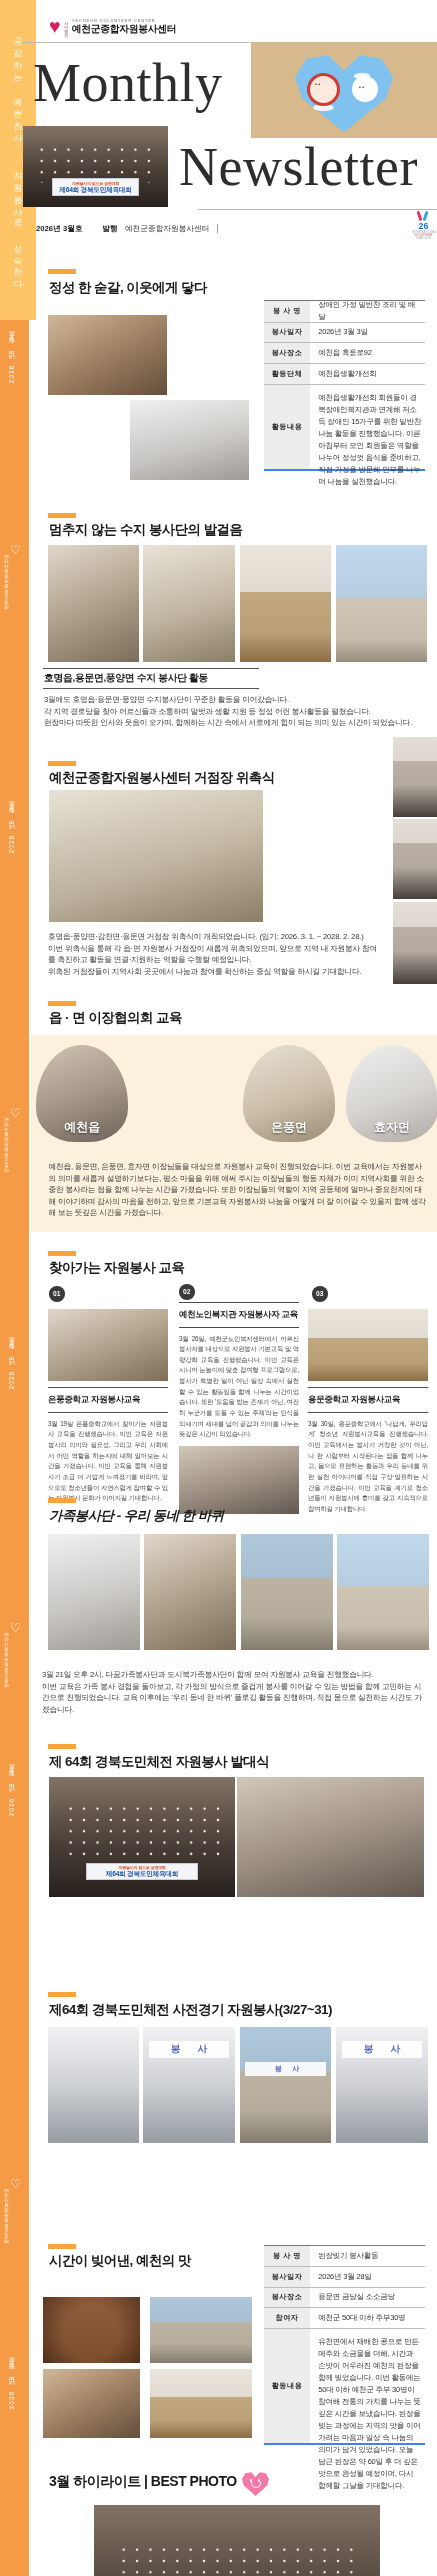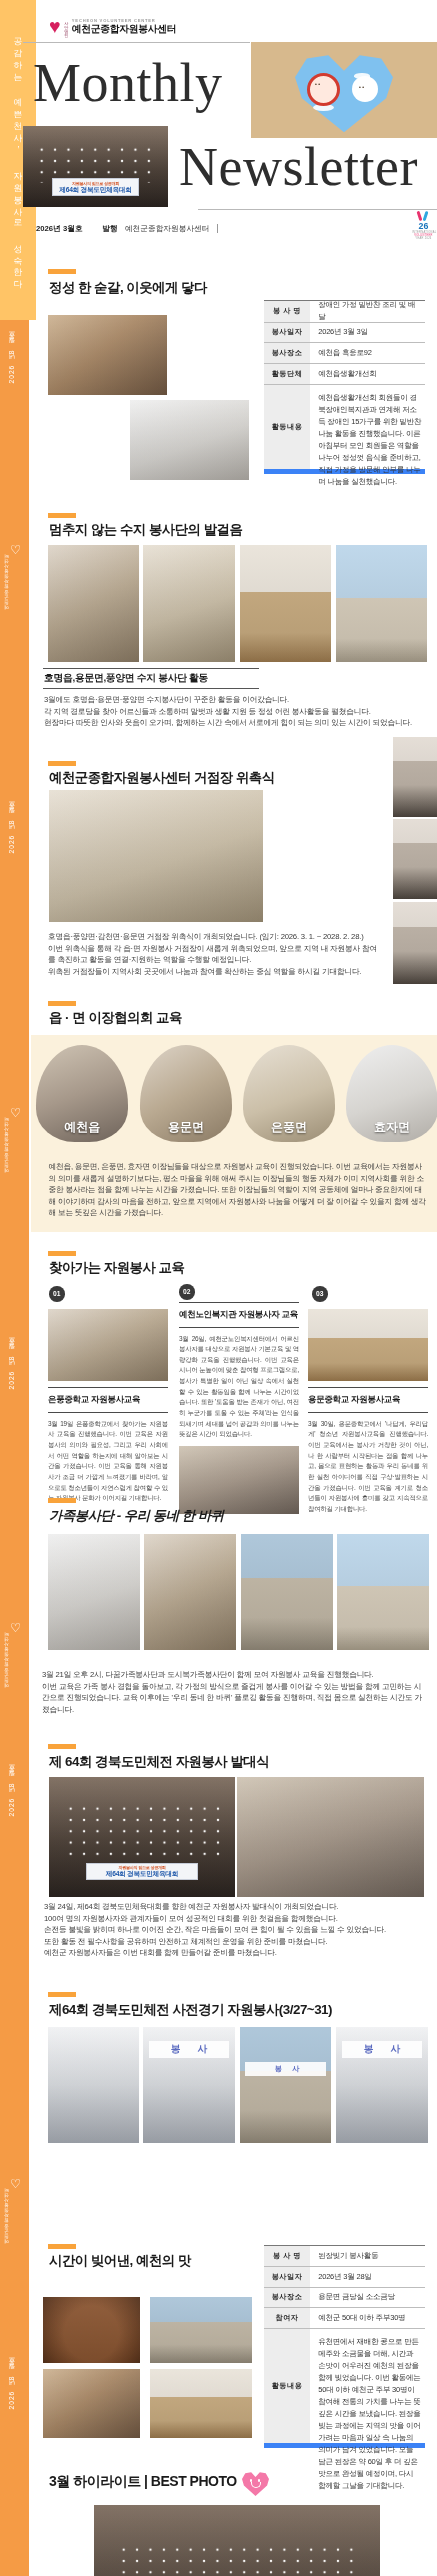--- a/index.html
+++ b/index.html
@@ -74,21 +74,21 @@
   
   .mascotph{position:absolute;left:251px;top:42px;width:187px;height:96px;background:#d7b98d;overflow:hidden;}
   .mheart{position:absolute;left:44px;top:9.3px;width:98px;height:81px;background:#7fc1ef;
           clip-path:polygon(50% 100%,93% 58%,100% 32%,88% 9%,66% 5%,50% 24%,34% 5%,12% 9%,0 32%,7% 58%);}
   .mcloud{position:absolute;background:#fff;border-radius:50%;opacity:.9;}
   .mbuddy{position:absolute;border-radius:50%;background:#fff;}
   .mbuddy.red{border:3.1px solid #d23b2f;background:#ffe9df;}
   .mface{position:absolute;color:#46321f;font-size:5.2px;font-weight:700;}
 
   
-  .vtable{position:absolute;left:264px;width:161px;border-top:1px solid #787878;border-bottom:5px solid #3b82f6;background:#fff;}
+  .vtable{position:absolute;left:264px;width:161px;border-top:1px solid #787878;border-bottom:2px solid #3b82f6;background:#fff;}
   .vrow{display:flex;border-bottom:0.5px solid #bdbdbd;}
   .vrow:last-child{border-bottom:none;}
   .vrow .lbl{flex:0 0 46px;background:#EDEDED;display:flex;align-items:center;justify-content:center;
              font-weight:800;font-size:7.2px;color:#2e2e2e;letter-spacing:0.5px;}
   .vrow .val{flex:1;display:flex;align-items:center;padding:4.1px 3.1px 4.1px 8.2px;font-size:7.5px;color:#333;
              line-height:1.6;letter-spacing:-0.2px;}
   .vrow.big .val{align-items:flex-start;padding-top:7.2px;}
 
   
   .cream{position:absolute;left:31px;top:1035px;width:407px;height:197px;background:#FBF1DC;}
@@ -252,30 +252,27 @@
 이번 위촉식을 통해 각 읍·면 자원봉사 거점장이 새롭게 위촉되었으며, 앞으로 지역 내 자원봉사 참여를 촉진하고 활동을 연결·지원하는 역할을 수행할 예정입니다.
 위촉된 거점장들이 지역사회 곳곳에서 나눔과 참여를 확산하는 중심 역할을 하시길 기대합니다.</div>
 
   <div class="tick" style="left:48px;top:1001px;"></div>
   <div class="stitle" style="left:49px;top:1009px;">읍 · 면 이장협의회 교육</div>
 
   <div class="cream">
     <div class="arch g-hall2" style="left:5.2px;">
       <div class="alabel">예천읍</div>
     </div>
-    <div class="arch g-room" style="left:109px;">
-      <div class="alabel">용문면</div>
-    </div>
     <div class="arch g-beige" style="left:212px;">
       <div class="alabel">은풍면</div>
     </div>
     <div class="arch g-light" style="left:315px;">
       <div class="alabel">효자면</div>
     </div>
-    <div class="body-text" style="left:17.5px;top:126px;width:379px;white-space:normal;">예천읍, 용문면, 은풍면, 효자면 이장님들을 대상으로 자원봉사 교육이 진행되었습니다. 이번 교육에서는 자원봉사의 의미를 새롭게 설명하기보다는, 평소 마을을 위해 애써 주시는 이장님들의 행동 자체가 이미 지역사회를 위한 소중한 봉사라는 점을 함께 나누는 시간을 가졌습니다. 또한 이장님들의 역할이 지역 공동체에 얼마나 중요한지에 대해 이야기하며 감사의 마음을 전하고, 앞으로 지역에서 자원봉사와 나눔을 어떻게 더 잘 이어갈 수 있을지 함께 생각해 보는 뜻깊은 시간을 가졌습니다.</div>
+    <div class="body-text" style="left:17.5px;top:126px;width:379px;white-space:normal;">예천읍, 용문면, 은풍면, 효자면 이장님들을 대상으로 자원봉사 교육이 진행되었습니다. 이번 교육에서는 자원봉사의 의미를 새롭게 설명하기보다는, 평소 마을을 위해 애써 주시는 이장님들의 행동 자체가 이미 지역사회를 위한 소중한 봉사라는 점을 함께 나누는 시간을 가졌습니다. 또한 이장님들의 역할이 지역 공동체에 얼마나 중요한지에 대해 이야기하며 감사의 마음을 전하고, 앞으로 기본교육 자원봉사와 나눔을 어떻게 더 잘 이어갈 수 있을지 함께 생각해 보는 뜻깊은 시간을 가졌습니다.</div>
   </div>
 
   <div class="tick" style="left:48px;top:1251px;"></div>
   <div class="stitle" style="left:49px;top:1259px;">찾아가는 자원봉사 교육</div>
 
   <div class="ncirc" style="left:49px;top:1286px;">01</div>
   <div class="ncirc" style="left:179px;top:1284px;">02</div>
   <div class="ncirc" style="left:312px;top:1286px;">03</div>
 
   <div class="ocol" style="left:179px;top:1302px;">
@@ -317,25 +314,20 @@
   <div class="stitle" style="left:49px;top:1753px;">제 64회 경북도민체전 자원봉사 발대식</div>
 
   <div class="ph g-hall dots" style="left:49px;top:1777px;width:186px;height:120px;">
     <div class="banner">
       <div class="b1">자원봉사의 힘으로 성공개회</div>
       <div class="b2">제64회 경북도민체육대회</div>
     </div>
   </div>
   <div class="ph g-hall2" style="left:237px;top:1777px;width:187px;height:120px;"></div>
 
-  <div class="body-text" style="left:44px;top:1901px;width:381px;">3월 24일, 제64회 경북도민체육대회를 향한 예천군 자원봉사자 발대식이 개최되었습니다.
-100여 명의 자원봉사자와 관계자들이 모여 성공적인 대회를 위한 첫걸음을 함께했습니다.
-손전등 불빛을 밝히며 하나로 이어진 순간, 작은 마음들이 모여 큰 힘이 될 수 있음을 느낄 수 있었습니다.
-또한 활동 전 필수사항을 공유하며 안전하고 체계적인 운영을 위한 준비를 마쳤습니다.
-예천군 자원봉사자들은 이번 대회를 함께 만들어갈 준비를 마쳤습니다.</div>
 
   <div class="tick" style="left:48px;top:1992px;"></div>
   <div class="stitle" style="left:49px;top:2001px;">제64회 경북도민체전 사전경기 자원봉사(3/27~31)</div>
 
   <div class="ph g-tent" style="left:48px;top:2027px;width:91px;height:116px;"></div>
   <div class="ph g-tent" style="left:143px;top:2027px;width:92px;height:116px;">
     <div class="tentlab">봉 사</div>
   </div>
   <div class="ph g-out" style="left:240px;top:2027px;width:91px;height:116px;">
     <div class="tentlab" style="top:30%;font-size:7.2px;letter-spacing:4.1px;">봉 사</div>

